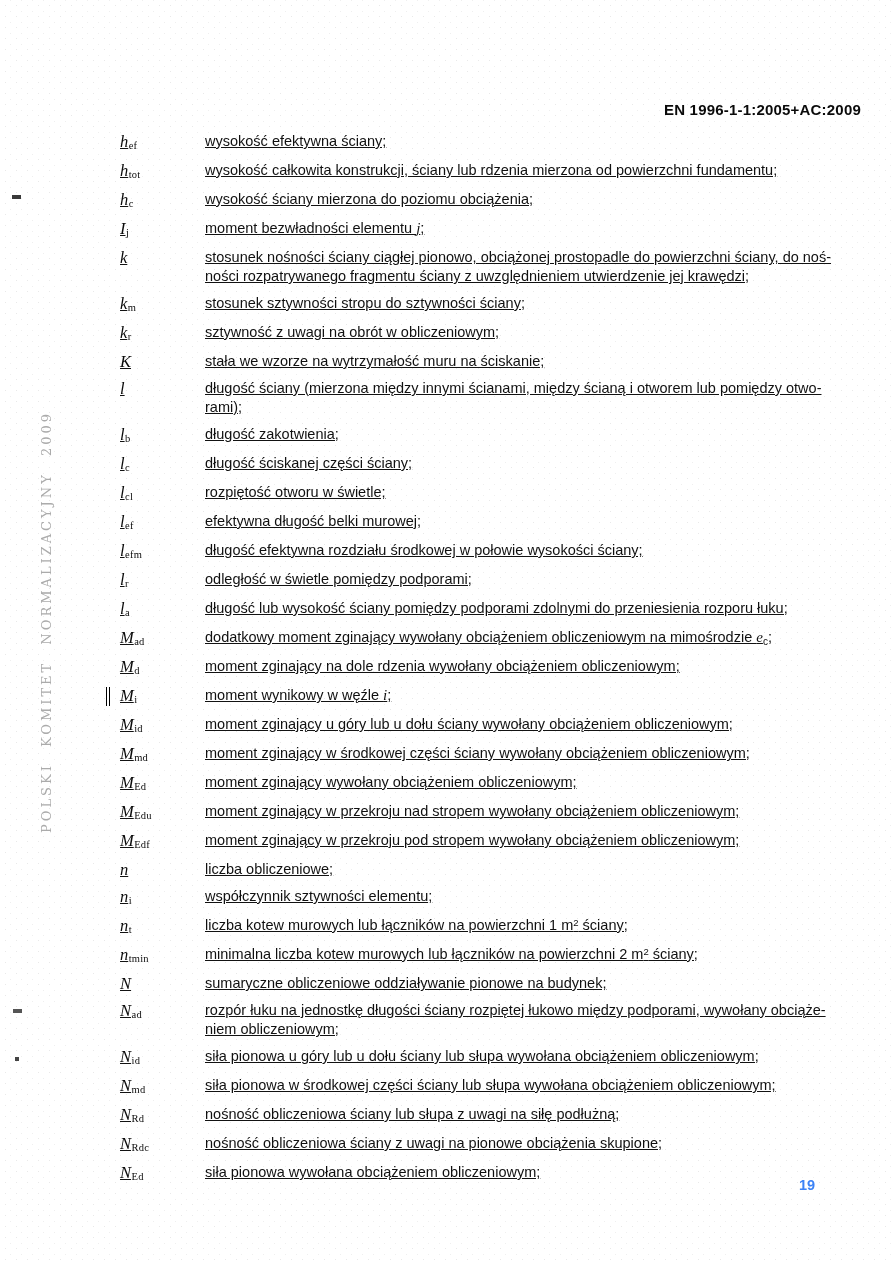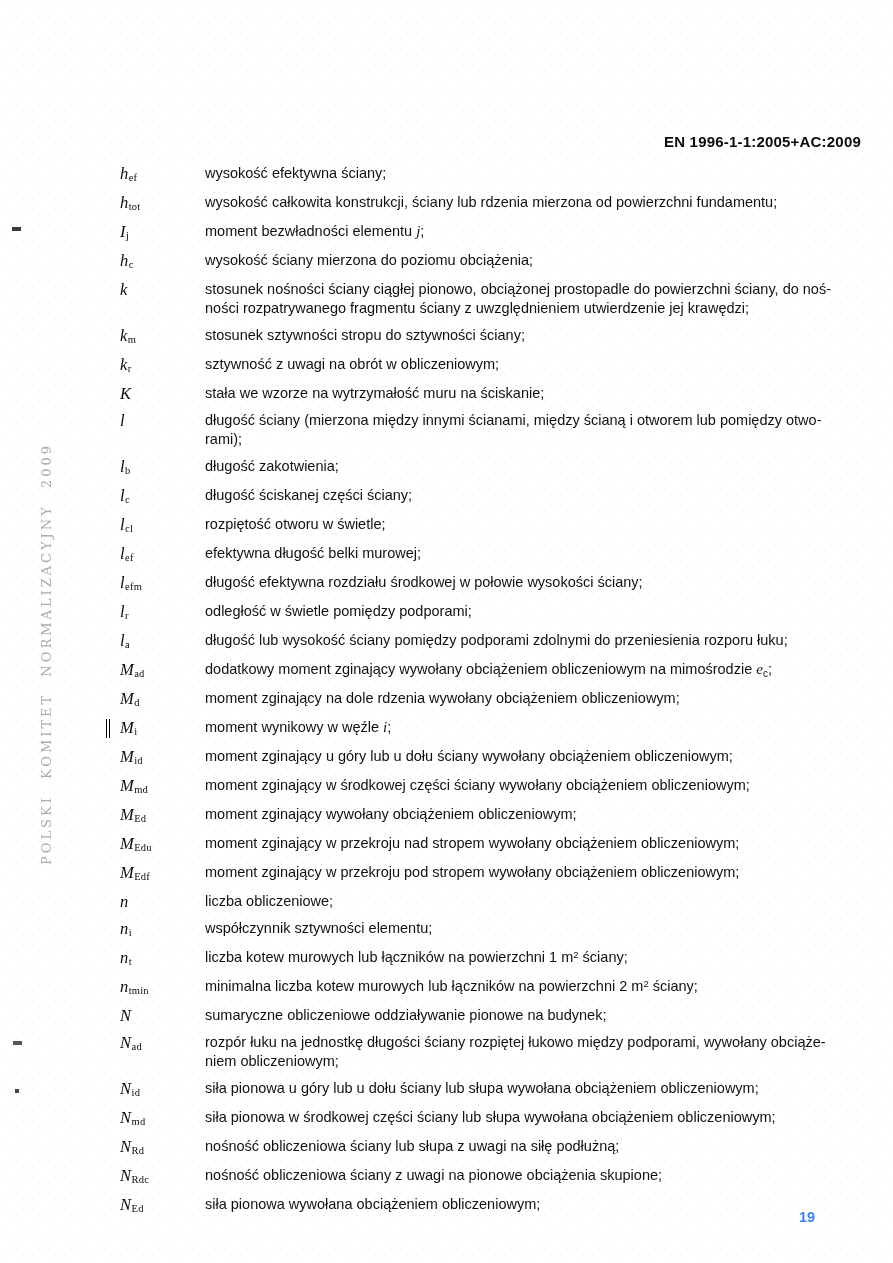--- a/index.html
+++ b/index.html
@@ -7,36 +7,36 @@
     width:893px;height:1263px;position:relative;overflow:hidden;
     background-color:#ffffff;
     background-image:
       radial-gradient(#e9e9e9 0.7px, rgba(255,255,255,0) 0.9px),
       radial-gradient(#efefef 0.7px, rgba(255,255,255,0) 0.9px);
     background-size:11px 11px, 11px 11px;
     background-position:0 0, 5px 6px;
     font-family:"Liberation Sans", sans-serif;
     color:#121212;
   }
-  .page{position:absolute;inset:0;margin-top:32px;}
+  .page{position:absolute;inset:0;}
   .std-header{
     position:absolute;top:101px;right:32px;
     font-weight:bold;font-size:15px;letter-spacing:0.2px;color:#0a0a0a;
   }
   .watermark{
     position:absolute;top:622px;left:46px;
     transform:translate(-50%,-50%) rotate(-90deg);
     white-space:nowrap;
     font-family:"DejaVu Serif", serif;
     font-size:13px;color:#ababab;letter-spacing:3px;word-spacing:9px;
   }
   .content{
     position:absolute;left:120px;top:132px;width:750px;
   }
-  .row{display:flex;align-items:flex-start;margin-bottom:8px;}
+  .row{display:flex;align-items:flex-start;margin-bottom:8px;text-decoration:underline;}
   .sym{
     width:85px;flex:0 0 85px;position:relative;
     font-family:"Liberation Serif", serif;
     font-style:italic;font-size:16.5px;line-height:19px;color:#0b0b0b;
   }
   .sym i{font-style:italic;}
   .sym sub{
     font-style:normal;font-size:10.5px;
     position:relative;bottom:-2px;left:0.5px;vertical-align:baseline;
     letter-spacing:0.2px;
@@ -72,26 +72,26 @@
   <div class="content">
       <div class="row">
         <div class="sym"><i>h</i><sub>ef</sub></div>
         <div class="desc"><span>wysokość efektywna ściany;</span></div>
       </div>
       <div class="row">
         <div class="sym"><i>h</i><sub>tot</sub></div>
         <div class="desc"><span>wysokość całkowita konstrukcji, ściany lub rdzenia mierzona od powierzchni fundamentu;</span></div>
       </div>
       <div class="row">
+        <div class="sym"><i>h</i><sub>c</sub></div>
+        <div class="desc"><span>wysokość ściany mierzona do poziomu obciążenia;</span></div>
+      </div>
+      <div class="row">
         <div class="sym"><i>I</i><sub>j</sub></div>
         <div class="desc"><span>moment bezwładności elementu </span><i>j</i><span>;</span></div>
-      </div>
-      <div class="row">
-        <div class="sym"><i>h</i><sub>c</sub></div>
-        <div class="desc"><span>wysokość ściany mierzona do poziomu obciążenia;</span></div>
       </div>
       <div class="row">
         <div class="sym"><i>k</i></div>
         <div class="desc"><span>stosunek nośności ściany ciągłej pionowo, obciążonej prostopadle do powierzchni ściany, do noś-</span><br><span>ności rozpatrywanego fragmentu ściany z uwzględnieniem utwierdzenie jej krawędzi;</span></div>
       </div>
       <div class="row">
         <div class="sym"><i>k</i><sub>m</sub></div>
         <div class="desc"><span>stosunek sztywności stropu do sztywności ściany;</span></div>
       </div>
       <div class="row">

